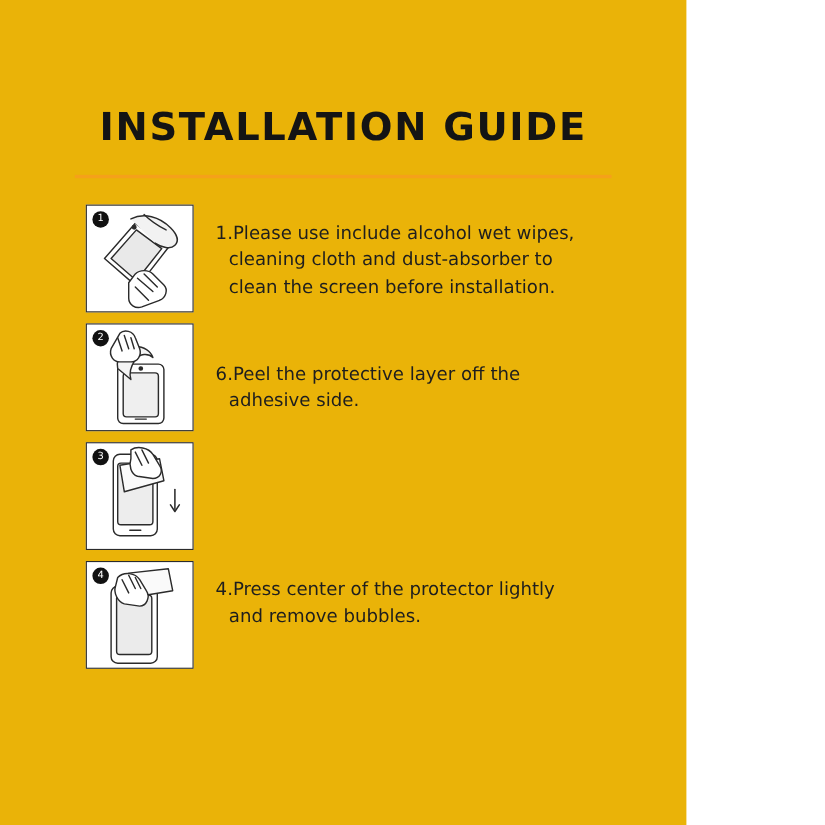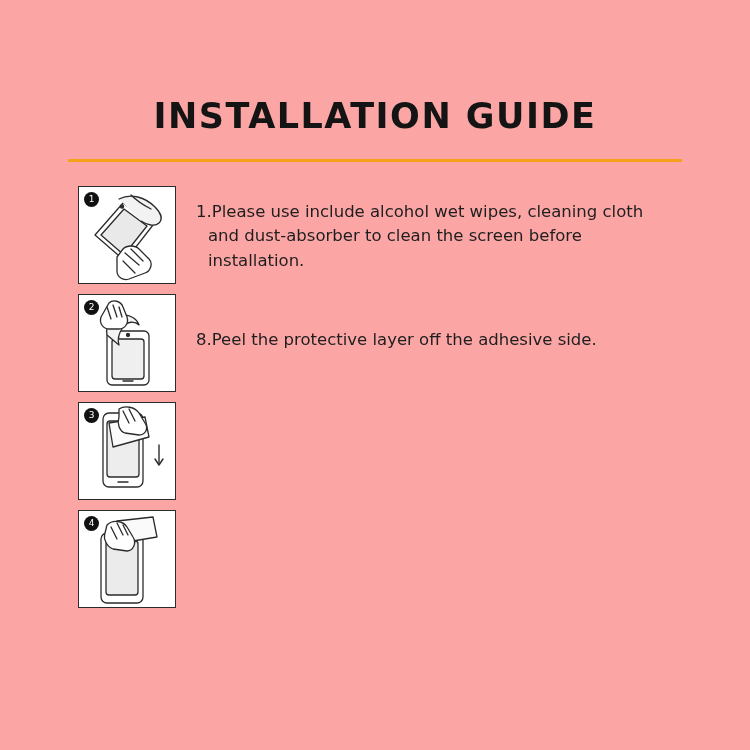--- a/index.html
+++ b/index.html
@@ -9,23 +9,23 @@
   }
   body {
     width: 750px;
     height: 750px;
     font-family: "DejaVu Sans", sans-serif;
     color: #1a1a1a;
     overflow: hidden;
   }
   .page {
     position: relative;
-    width: 750px;
+    width: 624px;
     height: 750px;
-    background: #fca5a5;
+    background: #eab308;
     box-sizing: border-box;
   }
   .title {
     position: absolute;
     left: 0;
     right: 0;
     top: 96px;
     text-align: center;
     font-size: 35px;
     font-weight: bold;
@@ -146,21 +146,21 @@
 
             <path d="M28 40 C26 28 34 20 44 20 C52 20 58 24 60 30 C56 26 48 26 44 32 C40 38 38 44 40 50 Z" fill="#f5f5f5"></path>
 
             <path d="M30 8 C34 4 42 6 44 12 L48 22 C50 28 46 34 40 34 L30 34 C24 34 20 28 22 22 Z" fill="#ffffff"></path>
             <path d="M28 12 L32 24"></path>
             <path d="M34 10 L38 22"></path>
             <path d="M40 12 L43 22"></path>
           </g>
         </svg>
       </div>
-      <div class="step-text">8.Peel the protective layer off the adhesive side.</div>
+      <div class="step-text">6.Peel the protective layer off the adhesive side.</div>
     </div>
 
     <div class="step step-3">
       <div class="thumb">
         <div class="badge">3</div>
         <svg width="98" height="98" viewBox="0 0 98 98">
           <g fill="none" stroke="#2b2b2b" stroke-width="1.3" stroke-linejoin="round" stroke-linecap="round">
 
             <rect x="24" y="10" width="40" height="74" rx="6" fill="#ffffff"></rect>
             <rect x="28" y="18" width="32" height="56" rx="3" fill="#ededed"></rect>
@@ -192,16 +192,17 @@
 
             <path d="M38 10 L74 6 L78 26 L42 32 Z" fill="#fafafa"></path>
 
             <path d="M28 14 C34 8 44 10 48 16 L54 26 C58 32 54 40 48 40 L34 38 C28 36 24 28 26 22 Z" fill="#ffffff"></path>
             <path d="M32 16 L38 28"></path>
             <path d="M38 12 L44 24"></path>
             <path d="M44 14 L49 24"></path>
           </g>
         </svg>
       </div>
+      <div class="step-text">4.Press center of the protector lightly and remove bubbles.</div>
     </div>
 
   </div>
 </div>
 
 </body></html>

